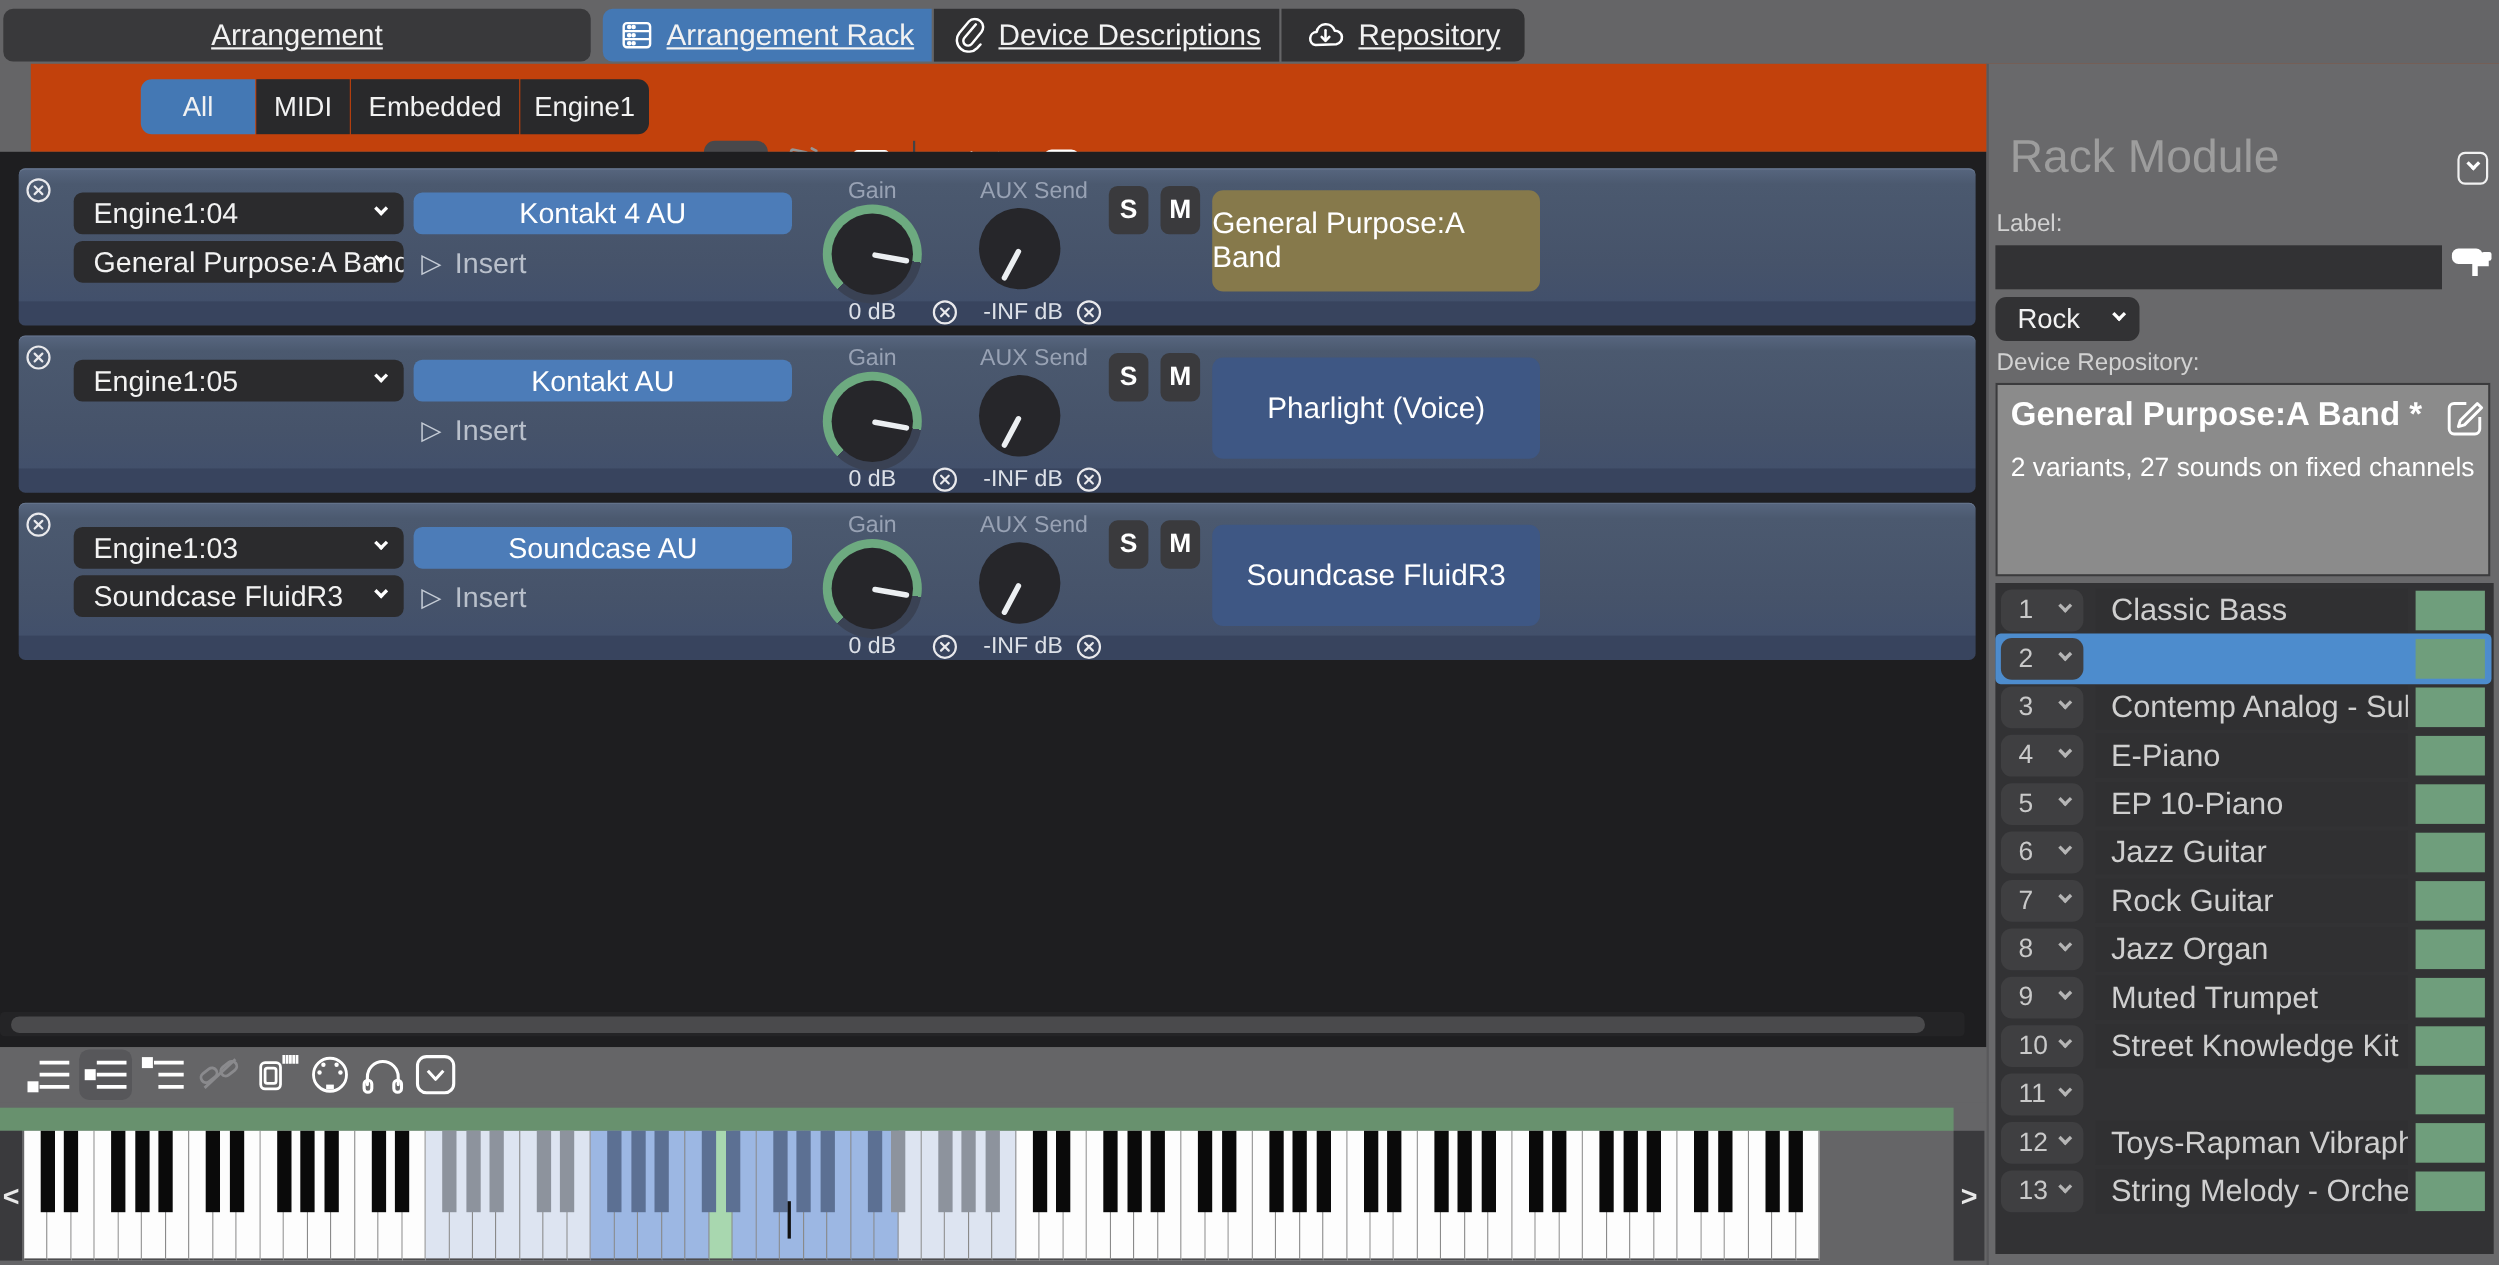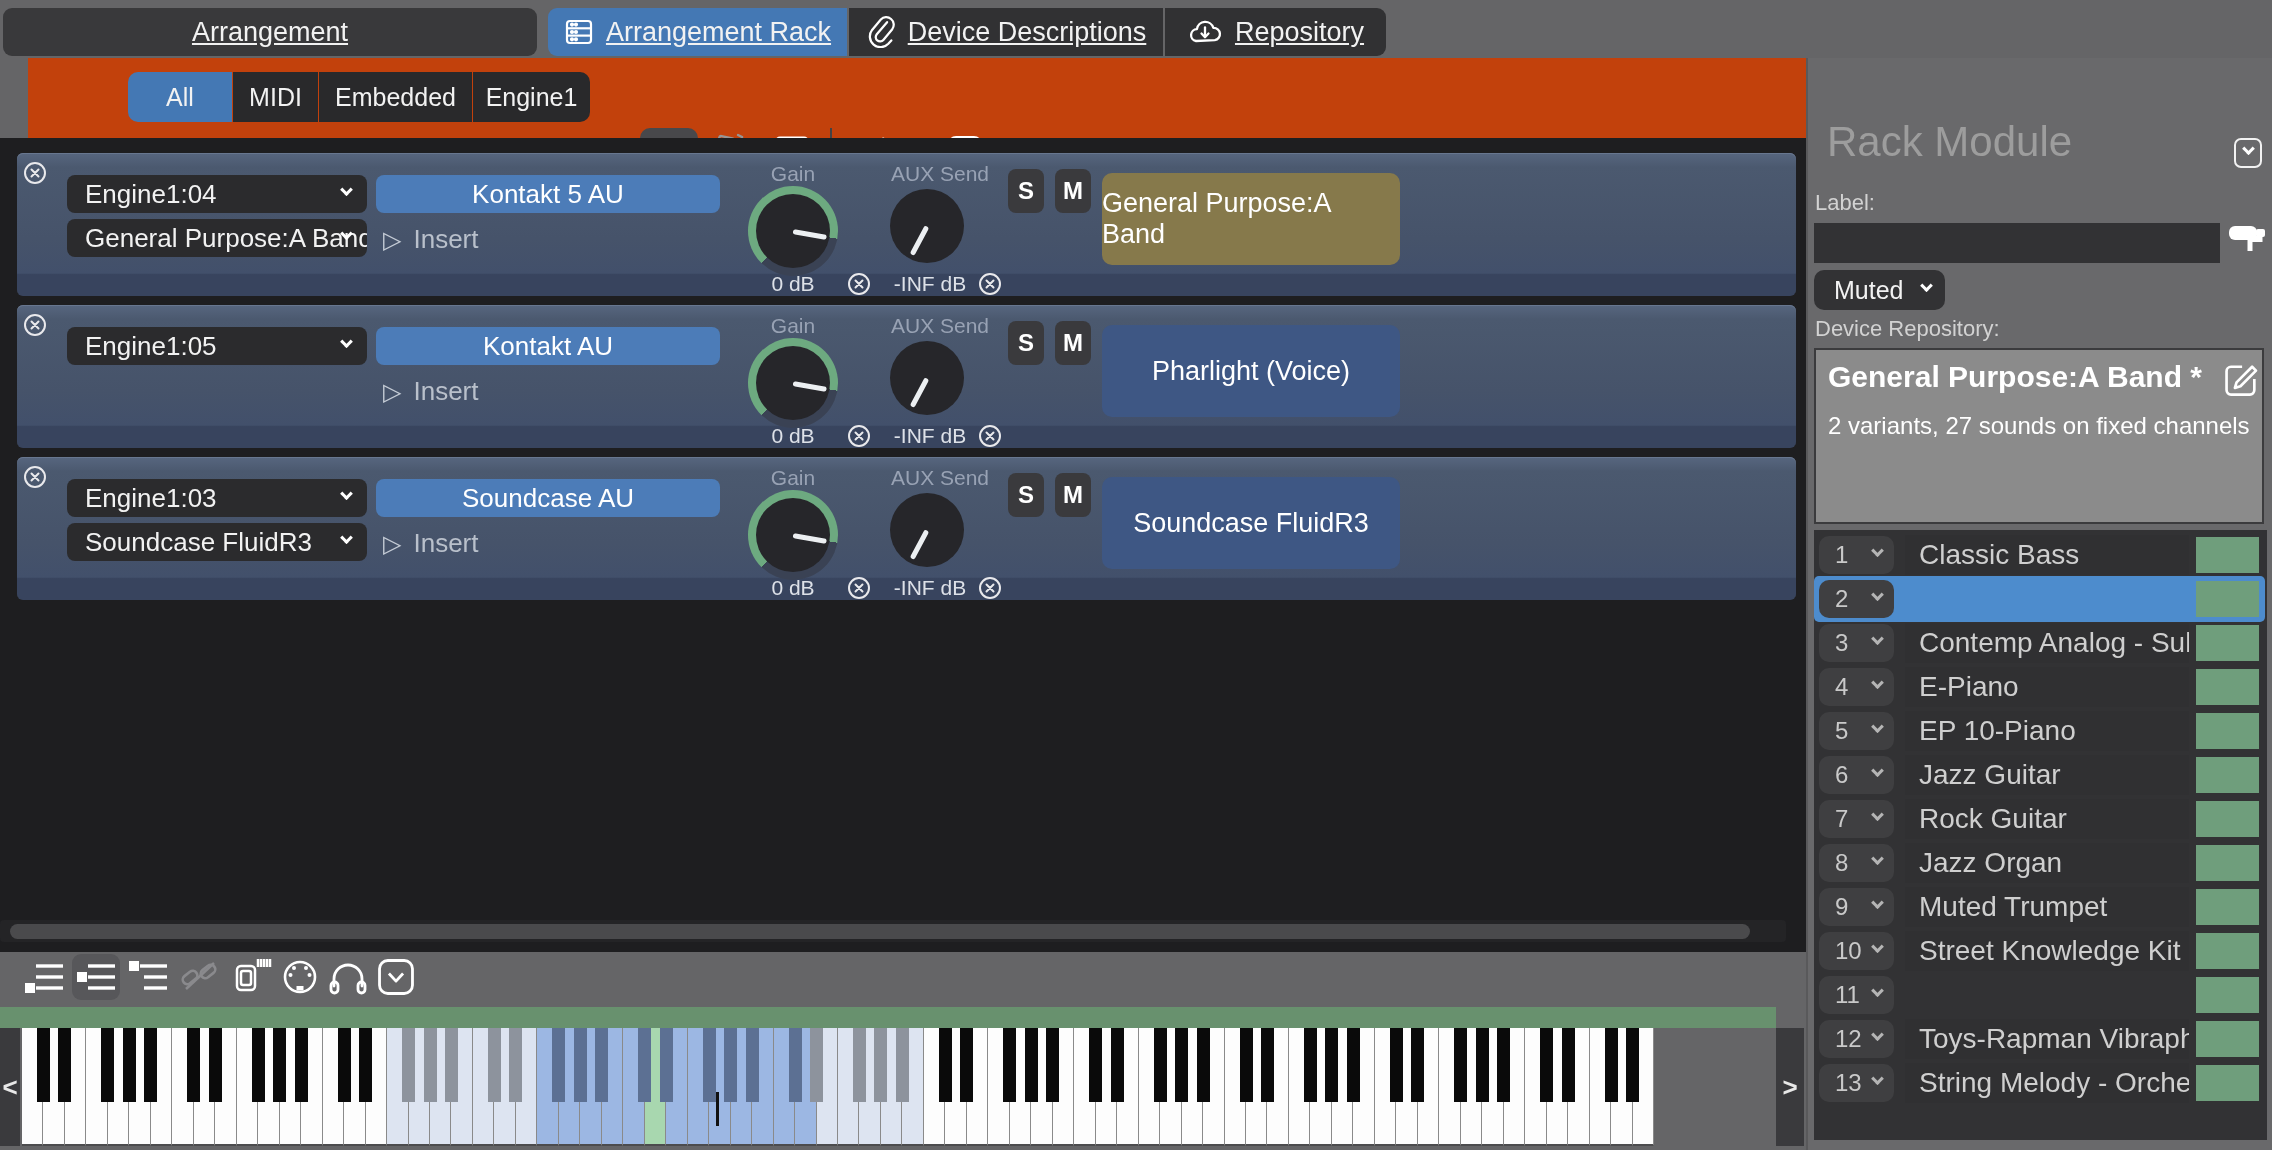--- a/index.html
+++ b/index.html
@@ -254,21 +254,21 @@
               <path d="M8.5 8.5 L15.5 15.5 M15.5 8.5 L8.5 15.5"></path>
             </svg></div>
           <div class="dd dd-engine">
             <span>Engine1:04</span>
             <span class="chev small" style="margin-top: -3px;"></span>
           </div>
           <div class="dd dd-patch">
             <span>General Purpose:A Band</span>
             <span class="chev small" style="margin-top: -3px;"></span>
           </div>
-          <div class="plugin-btn">Kontakt 5 AU</div>
+          <div class="plugin-btn">Kontakt 4 AU</div>
           <div class="insert">
             <span class="tri">▷</span>
             <span>Insert</span>
           </div>
           <div class="knoblabel" style="left: 696px;">Gain</div>
           <div class="knob gain-knob">
             <div class="ring"></div>
             <div class="cap"></div>
             <div class="pointer"></div>
           </div>
@@ -591,21 +591,21 @@
     <div class="rp-caption" style="top:132px;">Label:</div>
     <input class="rp-input" value="" style="">
     <div class="rp-roller">
       <svg width="40" height="42" viewBox="0 0 40 42" fill="#fff">
         <rect x="1" y="5" width="28" height="14" rx="6"></rect>
         <rect x="28" y="8" width="9" height="8" rx="2"></rect>
         <path d="M34.5 14 v7 h-10 v9 h-5 v-14 z"></path>
       </svg>
     </div>
     <div class="rp-none">
-      <span>Muted</span>
+      <span>Rock</span>
       <span class="chev small" style="margin-top:-3px;"></span>
     </div>
     <div class="rp-caption" style="top:258px;">Device Repository:</div>
 
     <div class="desc-box">
       <div class="desc-title">General Purpose:A Band *</div>
       <div class="desc-sub">2 variants, 27 sounds on fixed channels</div>
       <div class="desc-edit">
         <svg width="40" height="42" viewBox="0 0 36 36" fill="none" stroke="#fff" stroke-width="2.4" stroke-linejoin="round">
           <path d="M30 18 v10 a4 4 0 0 1 -4 4 H9 a4 4 0 0 1 -4 -4 V11 a4 4 0 0 1 4 -4 h10"></path>

